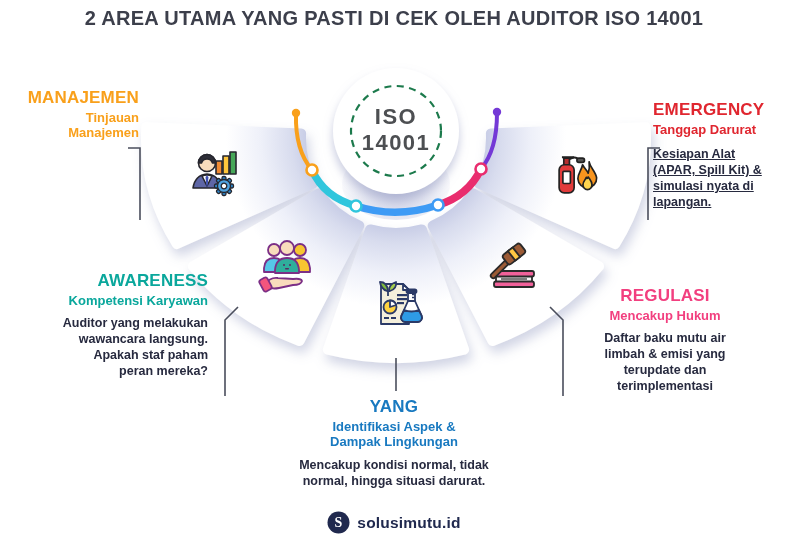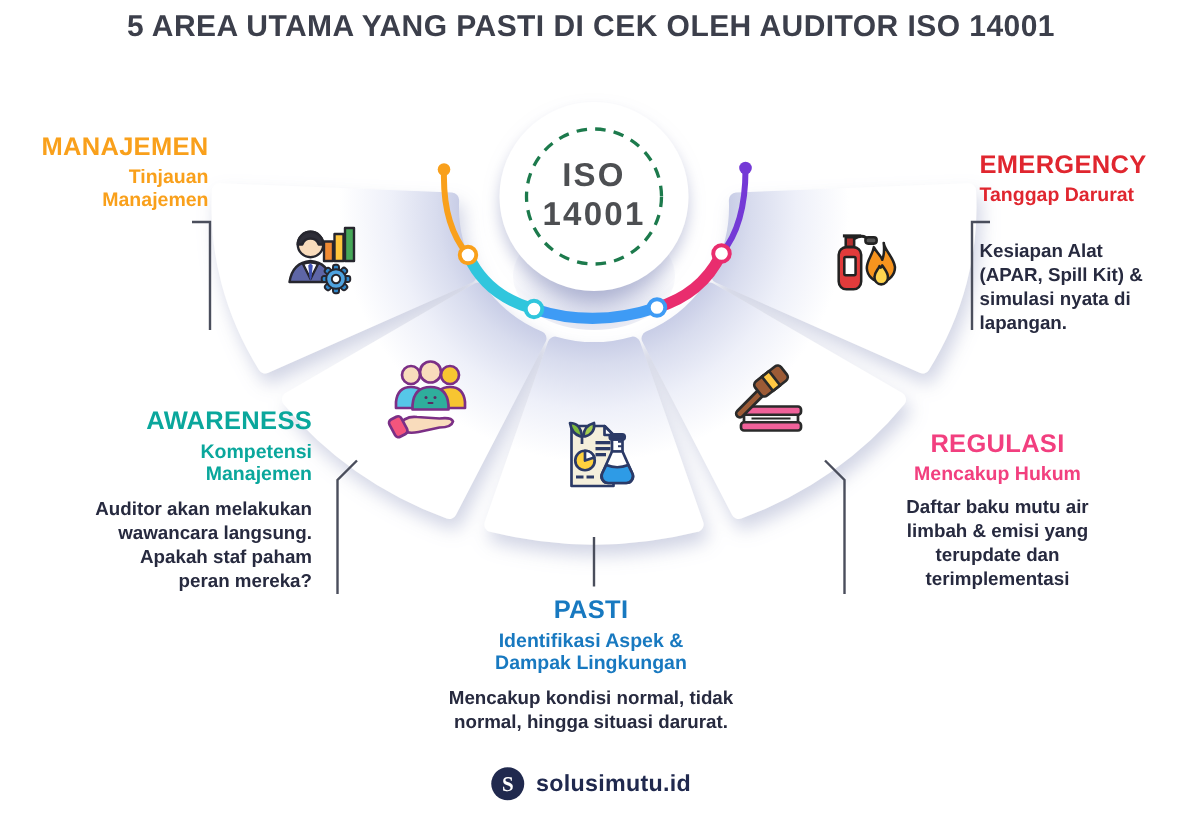--- a/index.html
+++ b/index.html
@@ -16,21 +16,21 @@
   .iso-badge{
     left:331px;top:104px;width:130px;text-align:center;
     font-size:22px;font-weight:800;letter-spacing:1.5px;color:#4D4F52;line-height:1.18;
   }
   .sec .h1{font-size:17px;font-weight:800;letter-spacing:.2px;line-height:1.15;}
   .sec .h2{font-size:13px;font-weight:700;line-height:1.2;margin-top:2px;}
   .sec .body{font-size:12.5px;font-weight:700;color:#272A3F;line-height:1.28;}
   .sec-manajemen{left:0;top:88px;width:139px;text-align:right;}
   .sec-manajemen .body{margin:9px 0 0 9px;width:130px;}
   .sec-emergency{left:653px;top:100px;width:140px;text-align:left;}
-  .sec-emergency .body{margin-top:22px;width:126px;}
+  .sec-emergency .body{margin-top:9px;width:126px;text-decoration:underline;}
   .sec-awareness{left:62px;top:271px;width:146px;text-align:right;}
   .sec-awareness .body{margin-top:7px;}
   .sec-regulasi{left:584px;top:286px;width:162px;text-align:center;}
   .sec-regulasi .body{margin-top:7px;}
   .sec-iadl{left:292px;top:397px;width:204px;text-align:center;}
   .sec-iadl .h2-wrap{max-width:152px;margin:0 auto;}
   .sec-iadl .body{margin-top:7px;}
   .footer{
     left:0;top:511px;width:788px;display:flex;justify-content:center;align-items:center;gap:7px;
   }
@@ -92,52 +92,52 @@
 
     <g fill="none" stroke="#4A4E5C" stroke-width="1.6">
       <path d="M128 148 L140 148 L140 220"></path>
       <path d="M660 148 L648 148 L648 220"></path>
       <path d="M238 307 L225 320 L225 396"></path>
       <path d="M550 307 L563 320 L563 396"></path>
       <path d="M396 358 L396 391"></path>
     </g>
   </svg>
 
-  <div class="abs title">5 AREA UTAMA YANG PASTI DI CEK OLEH AUDITOR ISO 14001</div>
+  <div class="abs title">2 AREA UTAMA YANG PASTI DI CEK OLEH AUDITOR ISO 14001</div>
 
   <div class="abs iso-badge">
     <div>ISO</div>
     <div>14001</div>
   </div>
 
   <div class="abs sec sec-manajemen">
     <div class="h1" style="color: rgb(249, 160, 27);">MANAJEMEN</div>
     <div class="h2" style="color: rgb(249, 160, 27); padding-left: 28px;">Tinjauan Manajemen</div>
   </div>
 
   <div class="abs sec sec-emergency">
     <div class="h1" style="color: rgb(224, 38, 47);">EMERGENCY</div>
     <div class="h2" style="color: rgb(224, 38, 47);">Tanggap Darurat</div>
     <div class="body">Kesiapan Alat (APAR, Spill Kit) &amp; simulasi nyata di lapangan.</div>
   </div>
 
   <div class="abs sec sec-awareness">
     <div class="h1" style="color: rgb(10, 167, 156);">AWARENESS</div>
-    <div class="h2" style="color: rgb(10, 167, 156);">Kompetensi Manajemen</div>
-    <div class="body">Auditor akan melakukan wawancara langsung. Apakah staf paham peran mereka?</div>
+    <div class="h2" style="color: rgb(10, 167, 156);">Kompetensi Karyawan</div>
+    <div class="body">Auditor yang melakukan wawancara langsung. Apakah staf paham peran mereka?</div>
   </div>
 
   <div class="abs sec sec-regulasi">
     <div class="h1" style="color: rgb(242, 63, 127);">REGULASI</div>
     <div class="h2" style="color: rgb(242, 63, 127);">Mencakup Hukum</div>
     <div class="body">Daftar baku mutu air limbah &amp; emisi yang terupdate dan terimplementasi</div>
   </div>
 
   <div class="abs sec sec-iadl">
-    <div class="h1" style="color: rgb(24, 121, 192);">PASTI</div>
+    <div class="h1" style="color: rgb(24, 121, 192);">YANG</div>
     <div class="h2">
         <div class="h2-wrap" style="color: rgb(24, 121, 192);">Identifikasi Aspek &amp; Dampak Lingkungan</div>
       </div>
     <div class="body">Mencakup kondisi normal, tidak normal, hingga situasi darurat.</div>
   </div>
 
   <svg class="abs" style="left:183px;top:144px" width="64" height="64" viewBox="0 0 64 64">
     <g stroke="#26262e" stroke-width="1.6" stroke-linejoin="round">
       <rect x="33" y="17" width="6" height="13" fill="#F08A33"></rect>
       <rect x="40" y="12" width="6" height="18" fill="#FFC63C"></rect>

